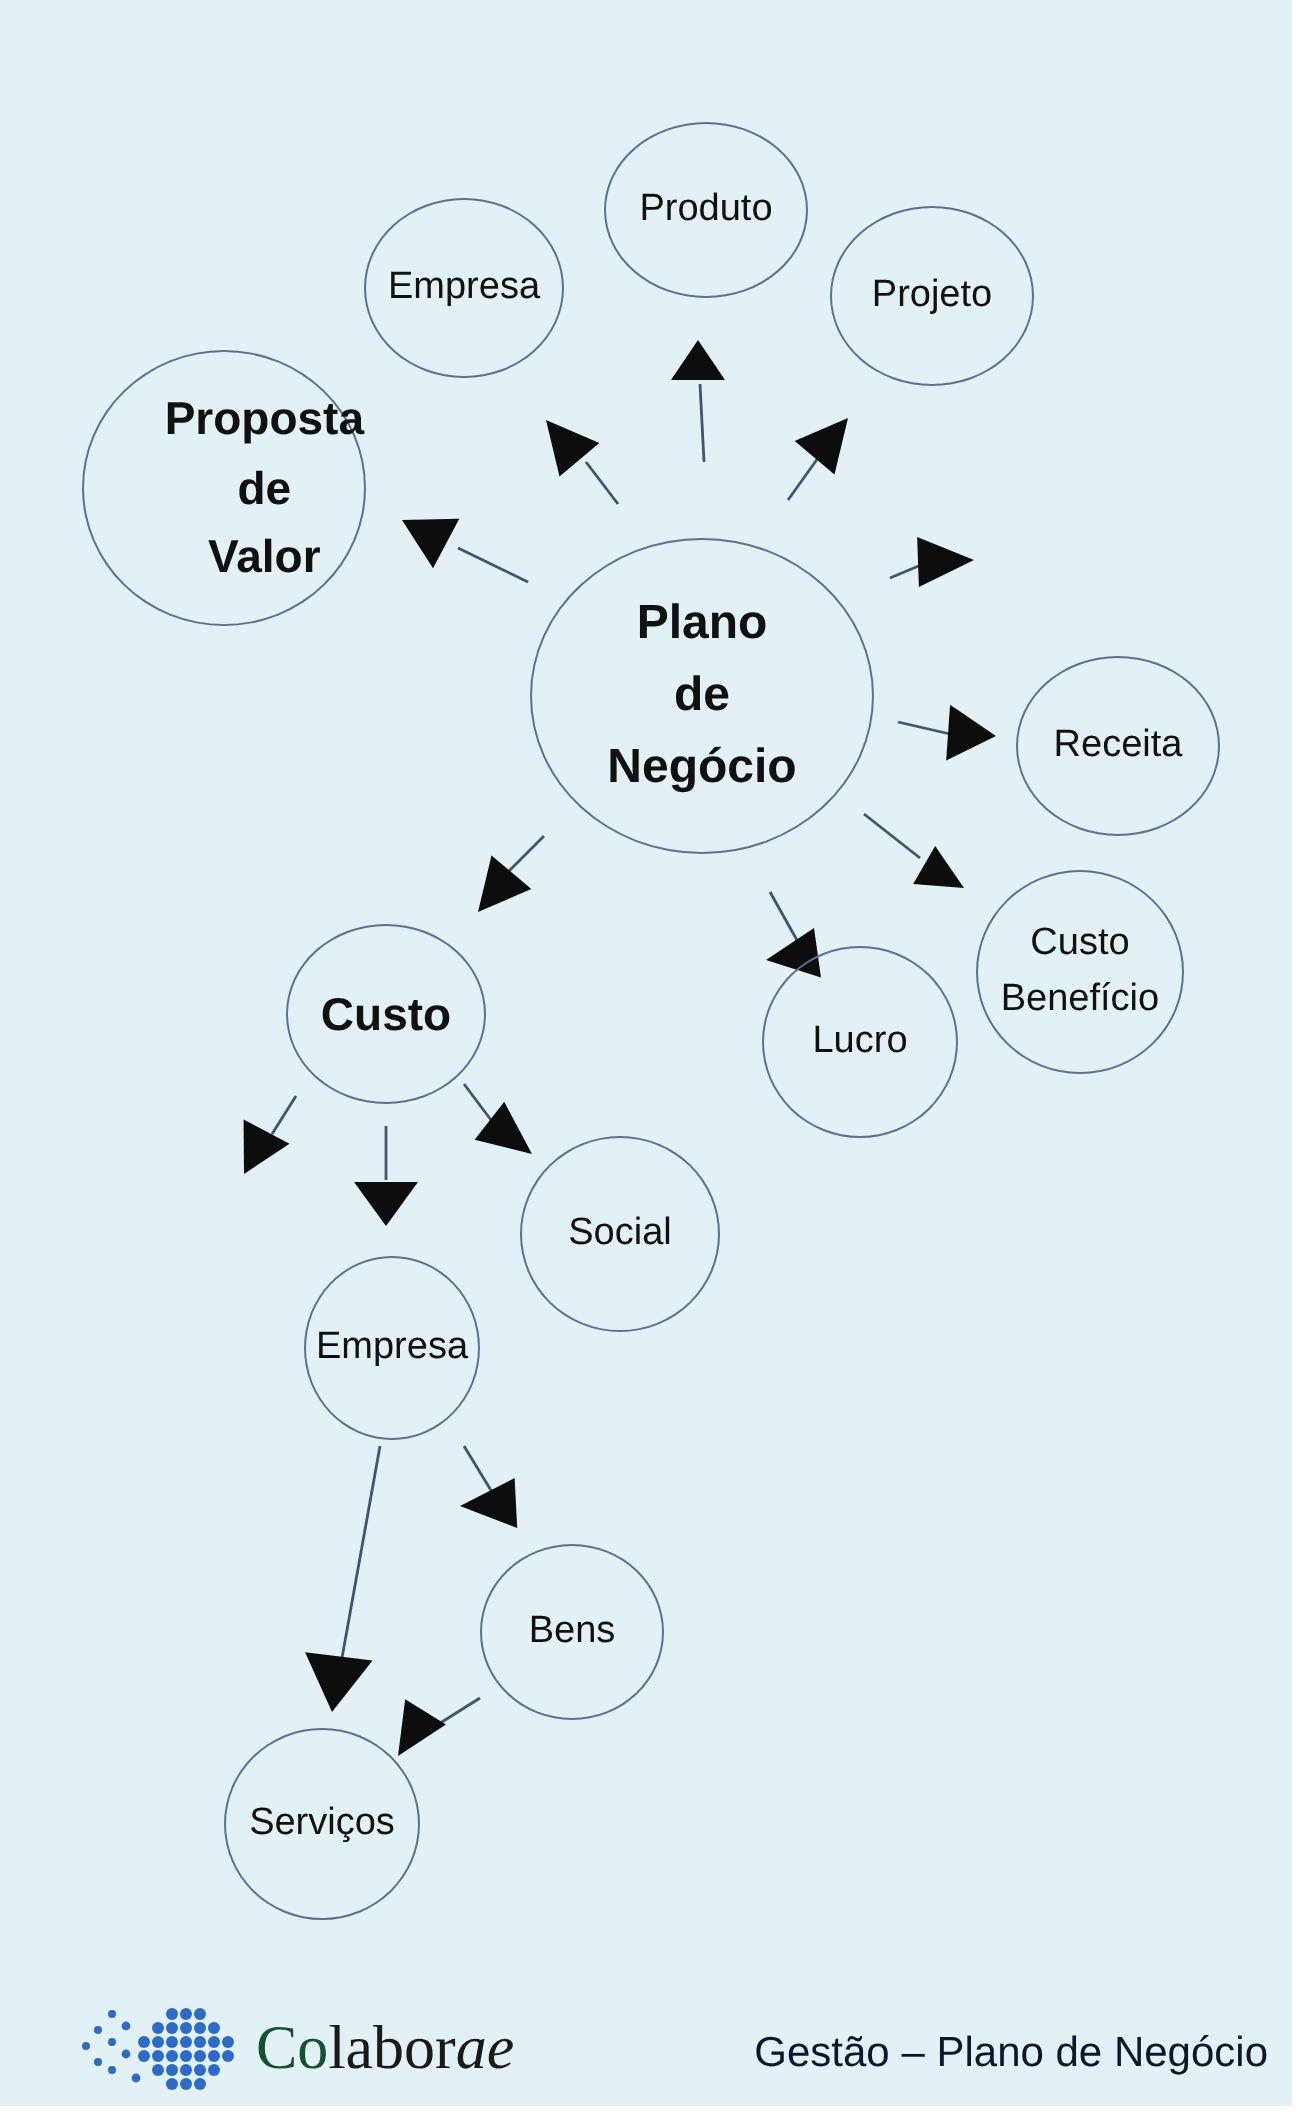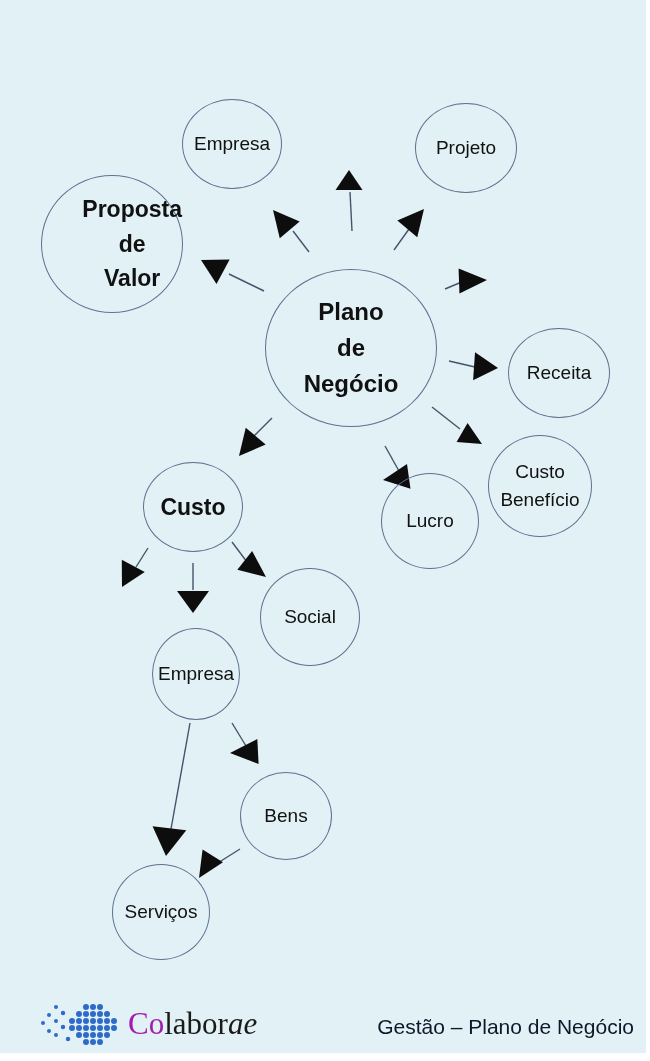--- a/index.html
+++ b/index.html
@@ -33,21 +33,21 @@
   .fs18 .label{font-size:18px;line-height:1.62;}
   .footer-logo{
     position:absolute;left:40px;top:1000px;height:48px;
     display:flex;align-items:center;
   }
   .logo-dots{margin-right:6px;}
   .logo-text{
     font-family:"Liberation Serif","DejaVu Serif",serif;
     font-size:31px;letter-spacing:0px;color:#1a1a1a;
   }
-  .logo-co{color:#a21caf;}
+  .logo-co{color:#14532d;}
   .logo-ae{font-style:italic;}
   .footer-caption{
     position:absolute;right:16px;top:1015px;
     font-size:21px;color:#0f172a;
   }
 </style>
 </head>
 <body>
 
 <div class="page">
@@ -139,20 +139,23 @@
   <div class="node bold fs23" style="left:41px;top:175px;width:142px;height:138px;justify-content:flex-end;">
     <div class="label">Proposta
 de
 Valor</div>
   </div>
 
   <div class="node" style="left:182px;top:99px;width:100px;height:90px;">
     <div class="label">Empresa</div>
   </div>
 
+  <div class="node" style="left:302px;top:61px;width:102px;height:88px;">
+    <div class="label">Produto</div>
+  </div>
 
   <div class="node" style="left:415px;top:103px;width:102px;height:90px;">
     <div class="label">Projeto</div>
   </div>
 
 
   <div class="node" style="left:508px;top:328px;width:102px;height:90px;">
     <div class="label">Receita</div>
   </div>
 

